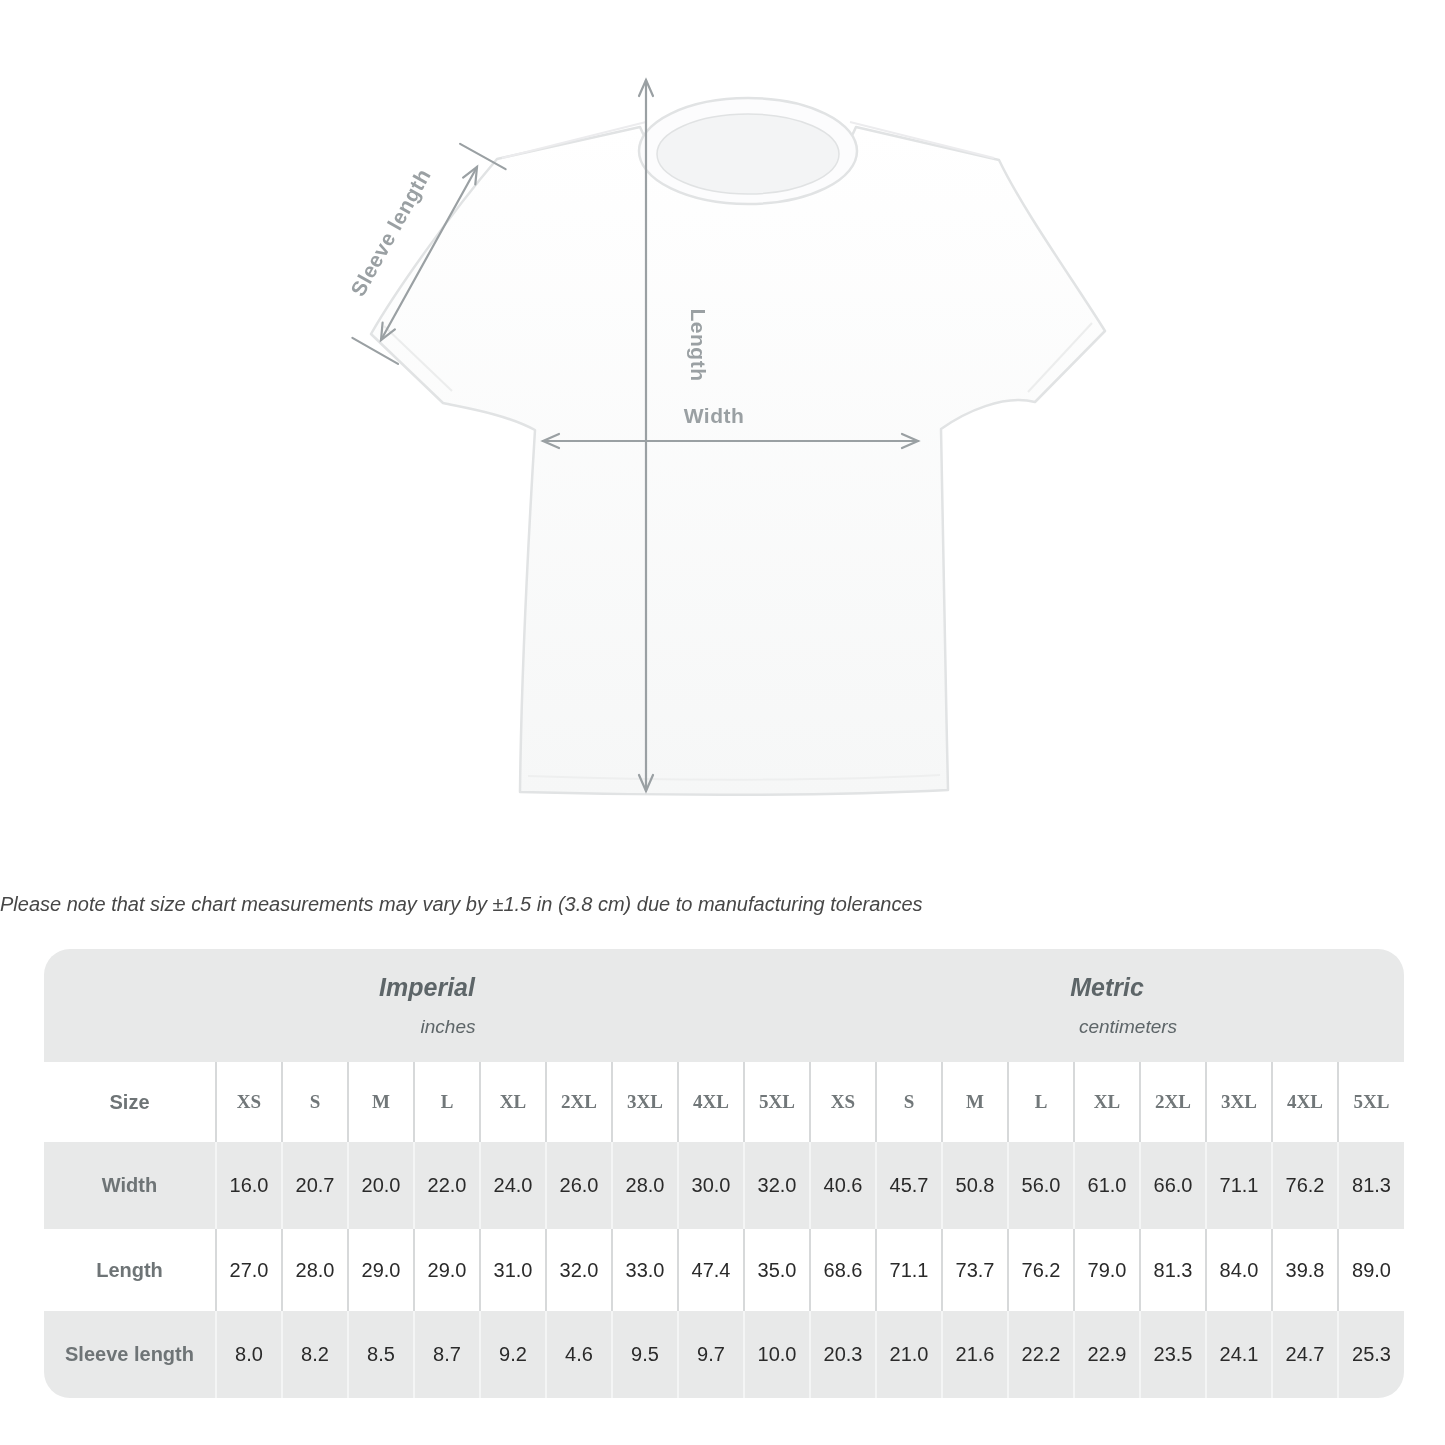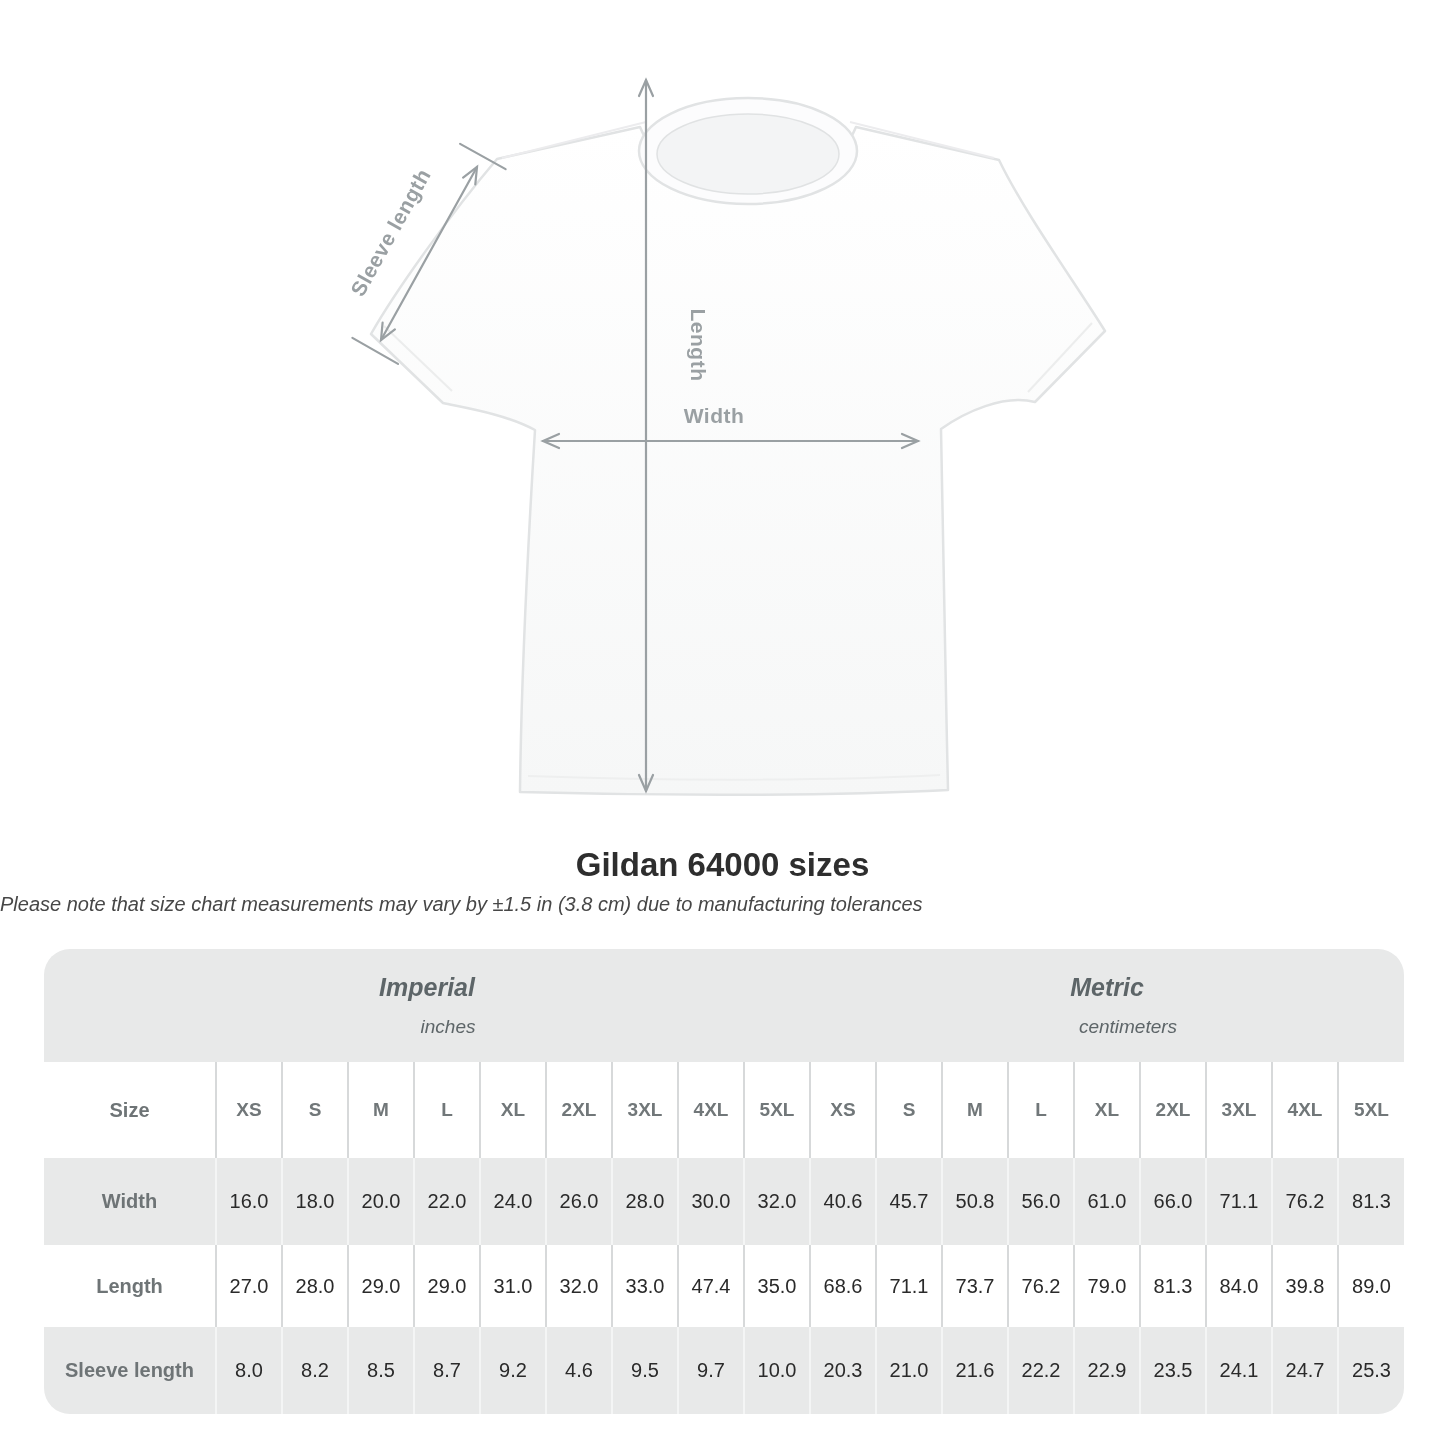--- a/index.html
+++ b/index.html
@@ -31,30 +31,30 @@
     border-radius:26px; overflow:hidden; background:#ffffff;
   }
   table.size-table {
     width:100%; border-collapse:collapse; table-layout:fixed;
   }
   tr.group-row { height:113px; }
   tr.group-row th { background:#e8e9e9; vertical-align:middle; text-align:center; }
   .group-name { font-size:25px; font-weight:bold; font-style:italic; color:#5d6568; }
   .group-unit { margin-top:14px; font-size:19px; font-style:italic; color:#5d6568; font-weight:normal;margin-left:42px; }
 
-  tr.size-row { height:96px; }
+  tr.size-row { height:80px; }
   tr.size-row th { background:#ffffff; }
   tr.data-row.plain  { height:82px; }
   tr.data-row.shaded { height:87px; }
 
   th, td { vertical-align:middle; text-align:center; }
   th.corner, th.row-label {
     font-size:20px; font-weight:bold; color:#6e7476;
   }
-  th.size-h { font-size:19px; font-weight:bold; color:#717779; }
+  th.size-h { font-size:19px; font-weight:bold; color:#717779;font-family:Liberation Serif, serif; }
   td.val { font-size:20px; color:#2a2a2a; font-weight:normal;margin-top:28px; }
 
   tr.plain-bg  td, tr.plain-bg  th { background:#ffffff; }
   tr.shaded-bg td, tr.shaded-bg th { background:#e8e9e9; }
 
   
   tr.size-row  > *:not(:first-child),
   tr.plain-bg  > *:not(:first-child) { border-left:2px solid #d7d9da; }
   tr.shaded-bg > *:not(:first-child) { border-left:2px solid #f4f5f5; }
 </style>
@@ -115,21 +115,20 @@
         <path d="M 381 340 L 477 167"></path>
         <path d="M 475.3 184.4 L 477 167 L 463.1 177.6"></path>
         <path d="M 394.9 329.4 L 381 340 L 382.6 322.6"></path>
         <path d="M 460.1 143.9 L 505.6 169.1"></path>
         <path d="M 352.4 337.9 L 398 363.9"></path>
       </g>
       <text class="dim-label" fill="#9aa0a3" text-anchor="middle" transform="translate(397 236) rotate(-61)">Sleeve length</text>
     </svg>
   </div>
 
-  <h1 class="page-title">Gildan 64000 sizes</h1>
   <p class="page-subtitle">Please note that size chart measurements may vary by ±1.5 in (3.8 cm) due to manufacturing tolerances</p>
 
   <div class="table-wrap">
     <table class="size-table">
       <colgroup id="table-cols">
           <col style="width: 172px;">
           <col>
           <col>
           <col>
           <col>
@@ -178,21 +177,21 @@
             <th class="size-h">2XL</th>
             <th class="size-h">3XL</th>
             <th class="size-h">4XL</th>
             <th class="size-h">5XL</th>
           </tr>
       </thead>
       <tbody id="table-body">
           <tr class="data-row shaded shaded-bg">
             <th class="row-label">Width</th>
             <td class="val">16.0</td>
-            <td class="val">18.0</td>
+            <td class="val">20.7</td>
             <td class="val">20.0</td>
             <td class="val">22.0</td>
             <td class="val">24.0</td>
             <td class="val">26.0</td>
             <td class="val">28.0</td>
             <td class="val">30.0</td>
             <td class="val">32.0</td>
             <td class="val">40.6</td>
             <td class="val">45.7</td>
             <td class="val">50.8</td>

